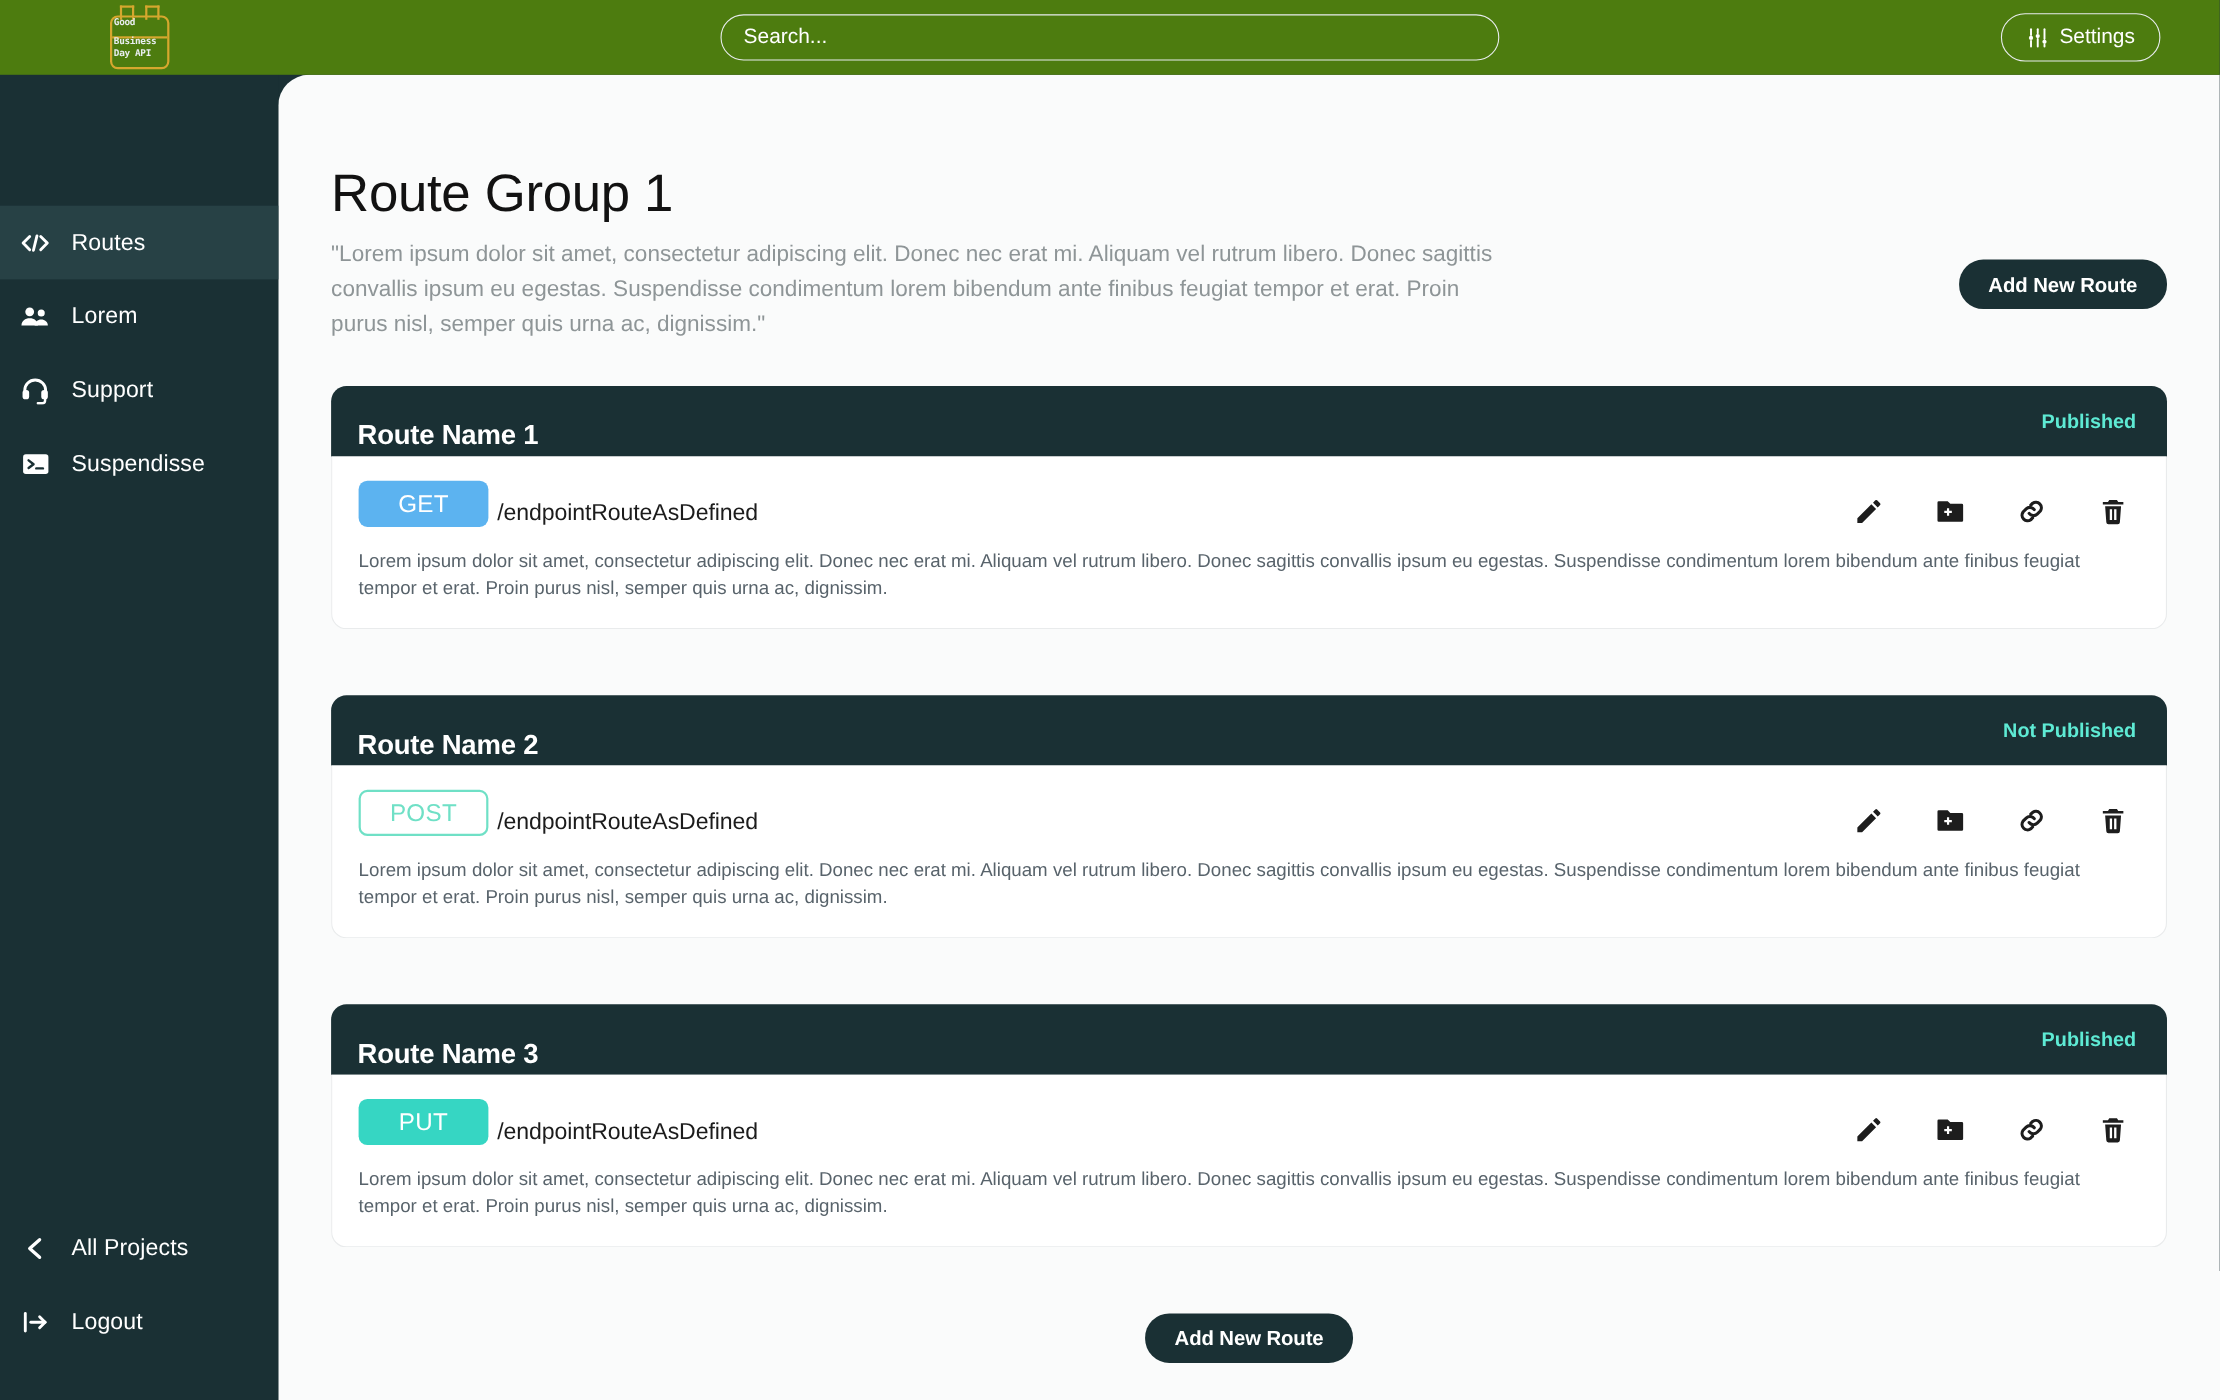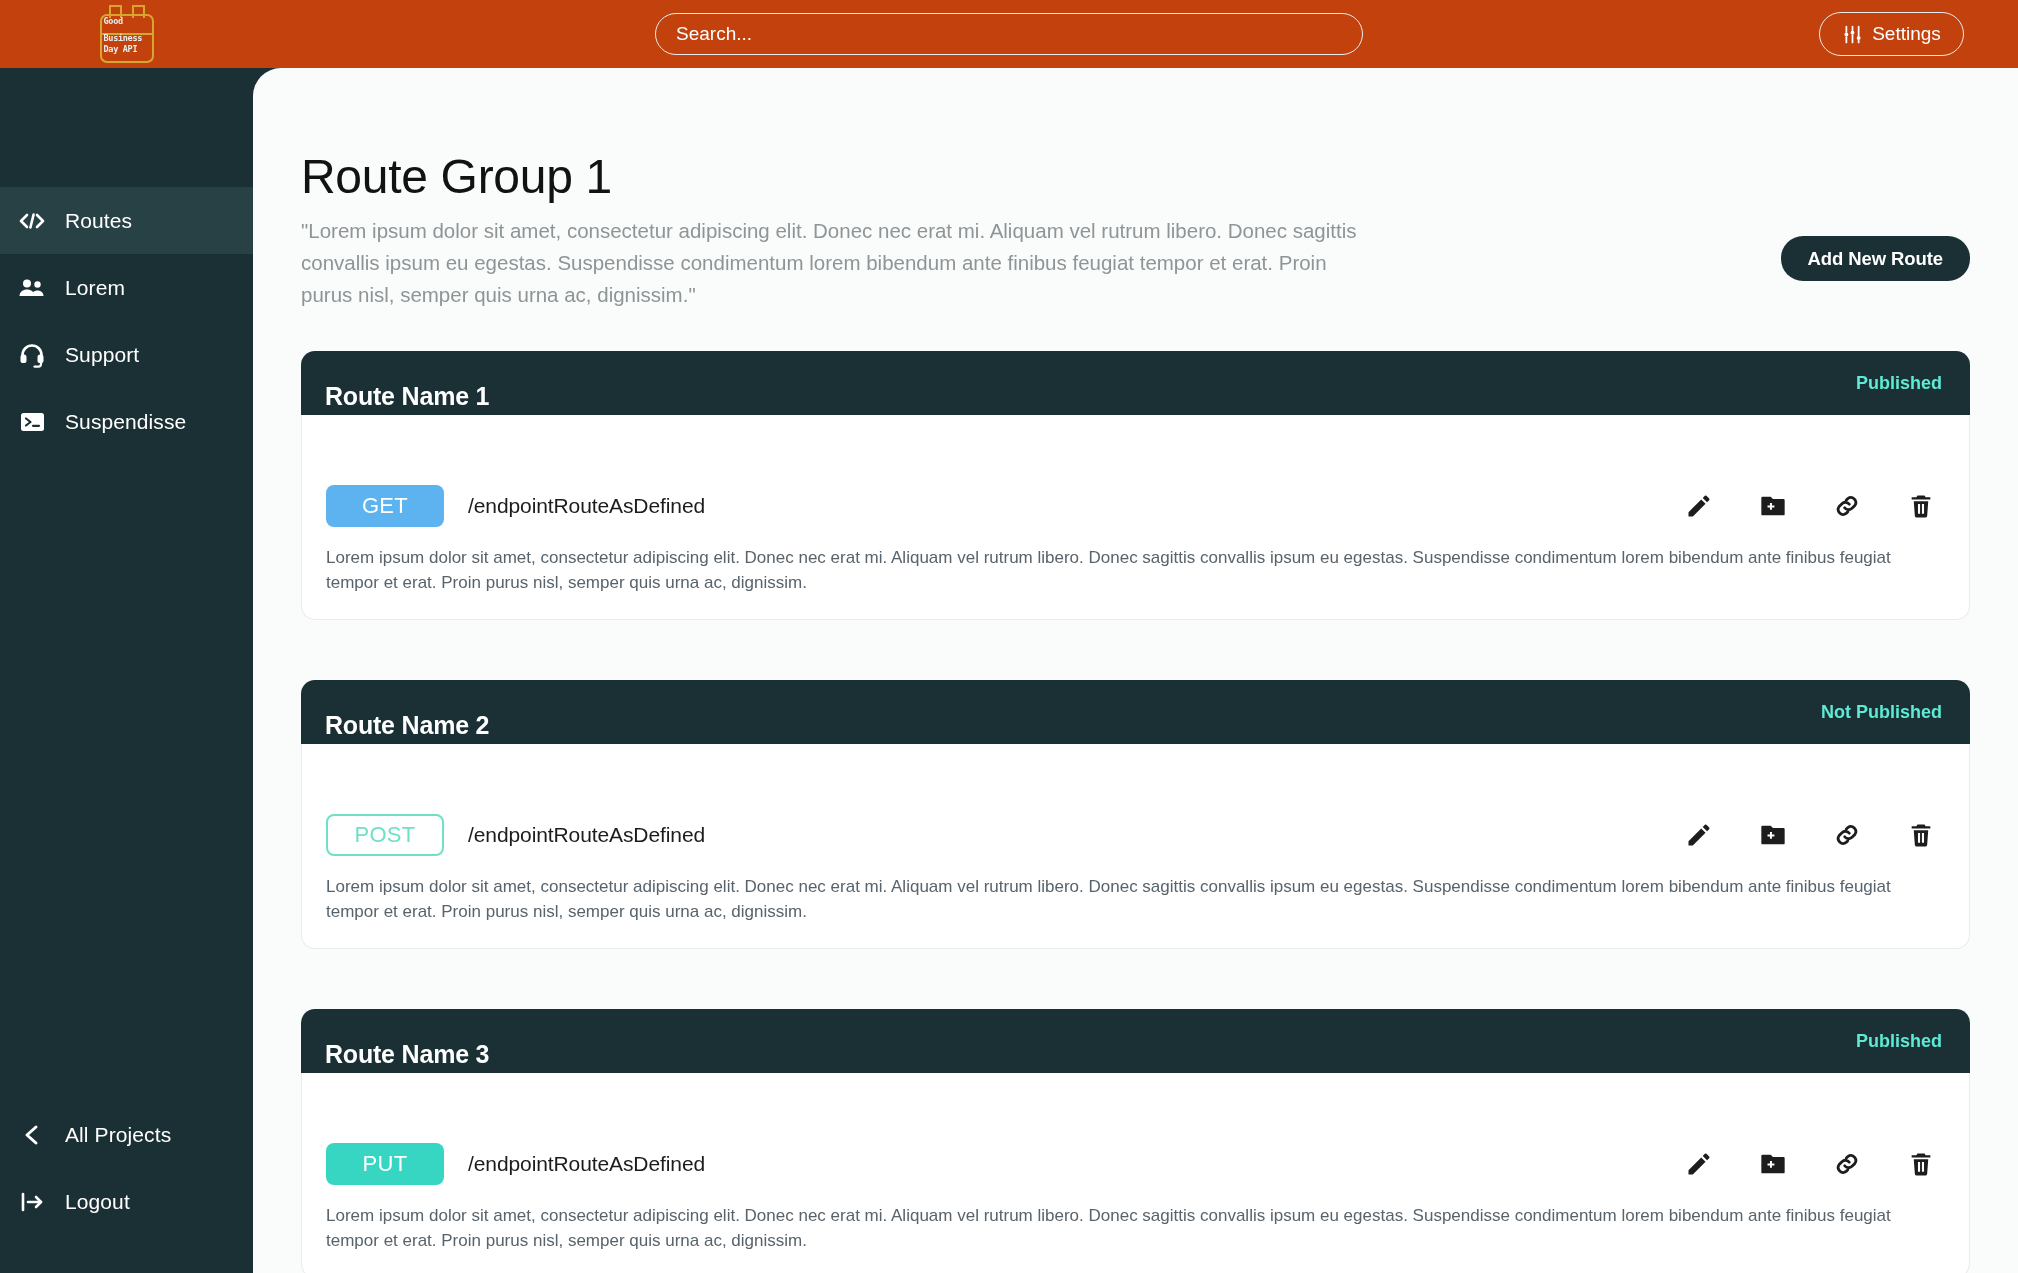--- a/index.html
+++ b/index.html
@@ -25,21 +25,21 @@
   }
 
   
   .topbar {
     position: absolute;
     top: 0; left: 0;
     width: 2018px;
     height: 68px;
     display: flex;
     align-items: center;
-    background: #c2410c;
+    background: #4d7c0f;
     z-index: 5;
   }
 
   .logo-wrap {
     width: 253px;
     display: flex;
     justify-content: center;
     align-items: center;
     flex: none;
   }
@@ -252,23 +252,22 @@
   }
   .route-body {
     background: #ffffff;
     border: 1px solid #e9ebec;
     border-top: none;
     border-radius: 0 0 14px 14px;
     padding: 22px 24px 24px 24px;
   }
   .route-row {
     display: flex;
-    align-items: center;
-    gap: 24px;
-    margin-top: 48px;
+    align-items: flex-end;
+    gap: 8px;
   }
   .method {
     width: 118px;
     height: 42px;
     border-radius: 8px;
     display: flex;
     align-items: center;
     justify-content: center;
     font-size: 22px;
     letter-spacing: 0.3px;

